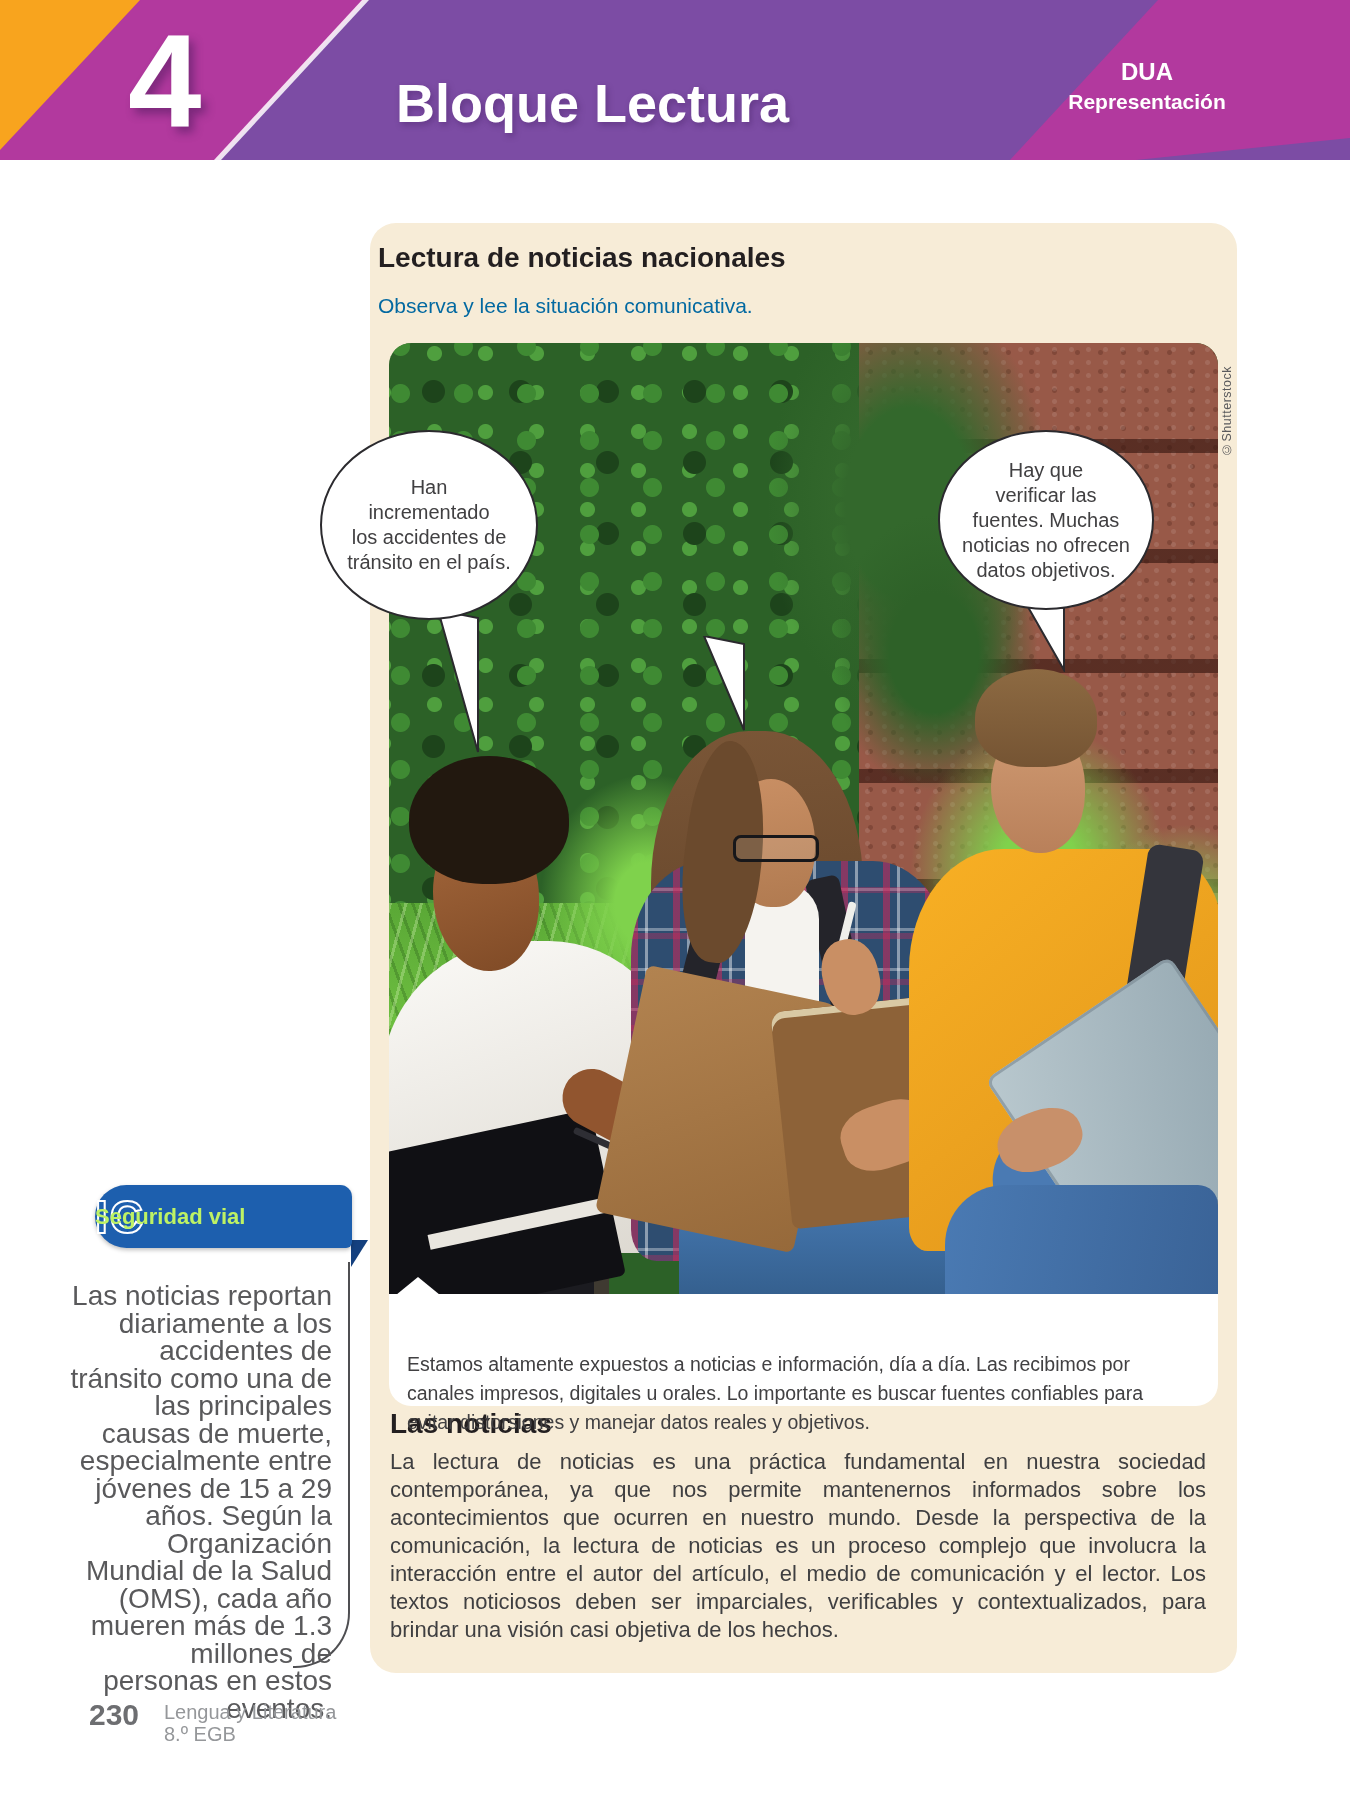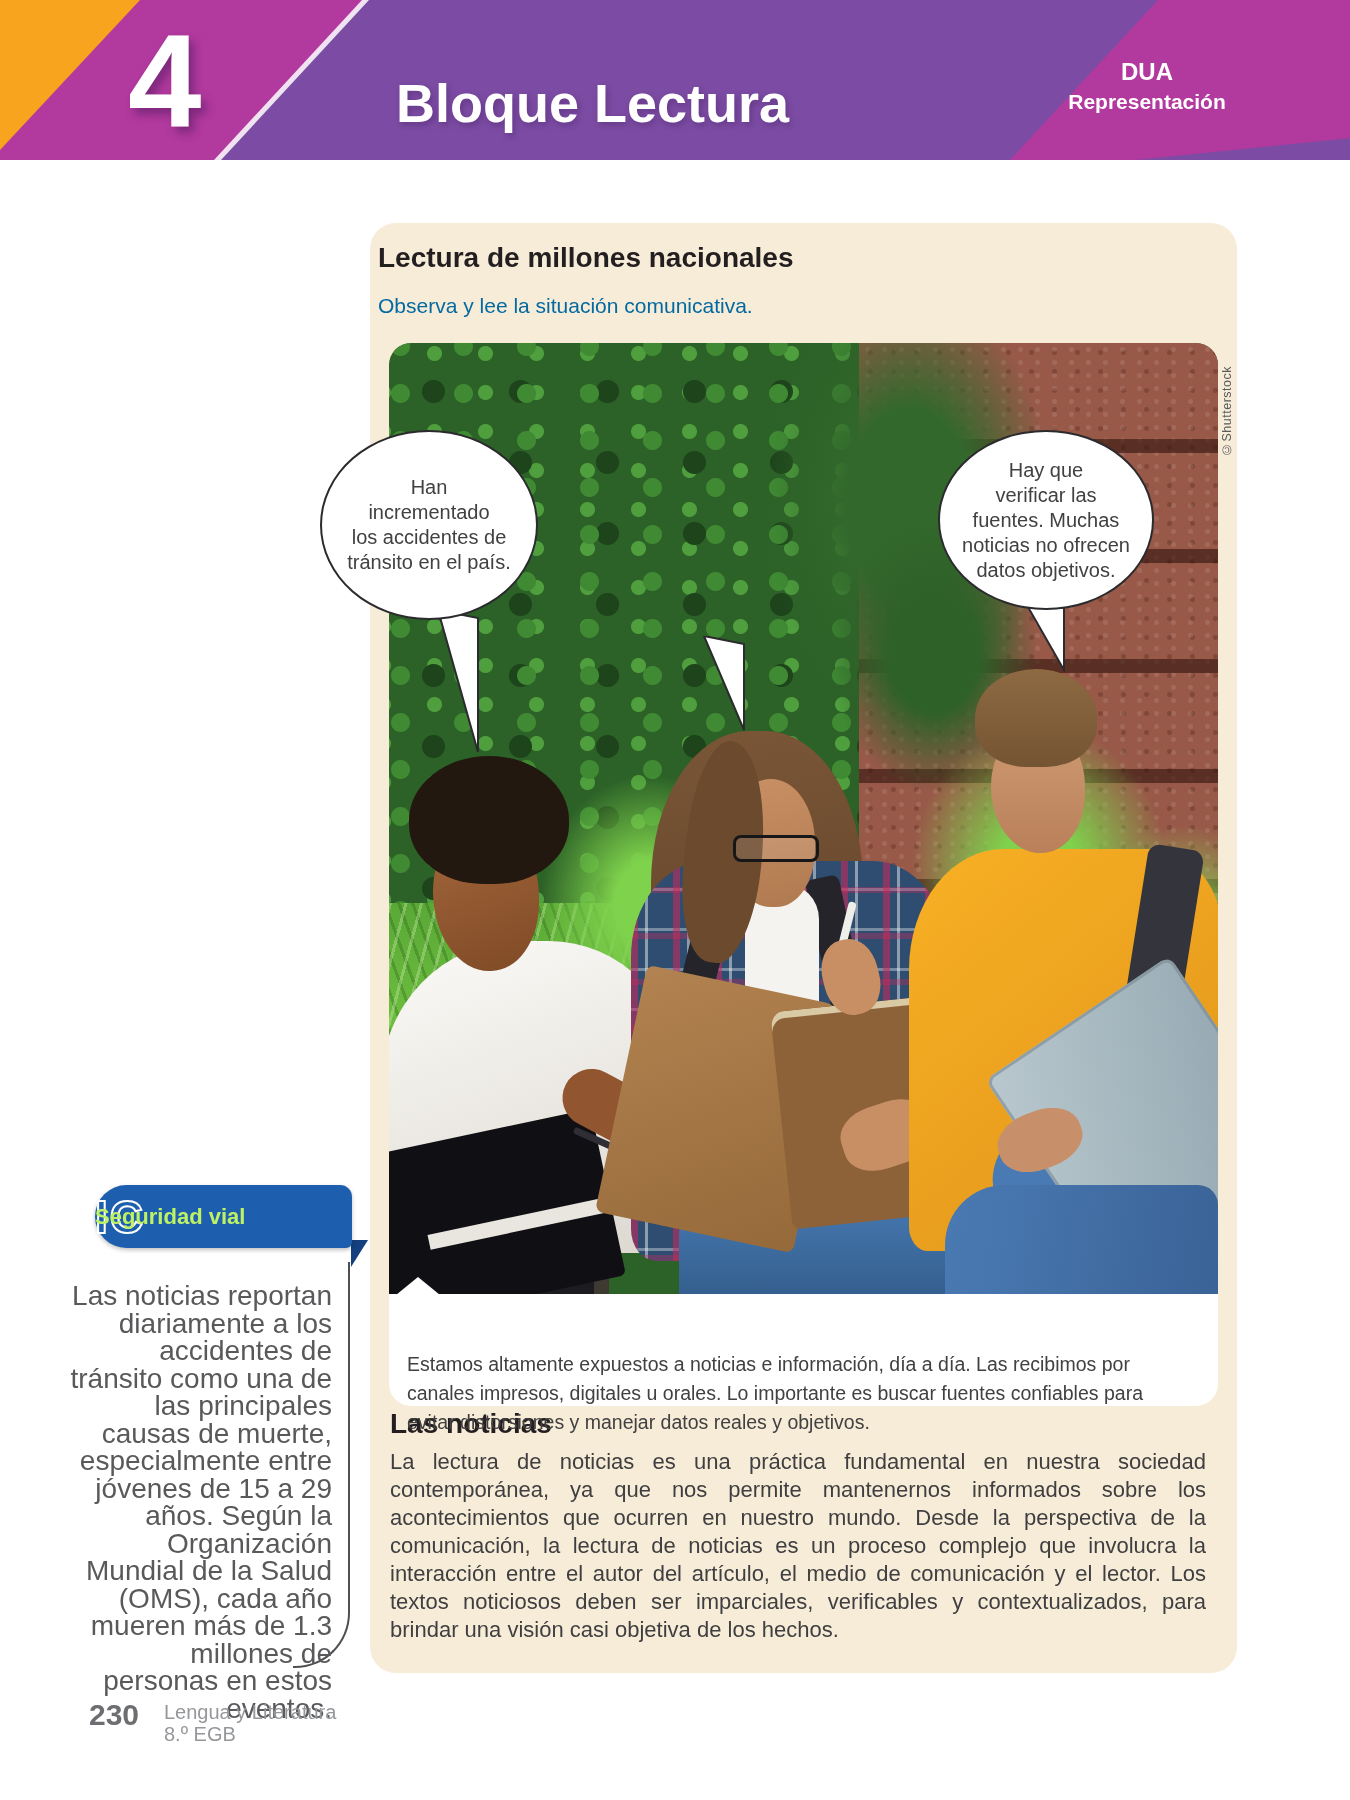--- a/index.html
+++ b/index.html
@@ -209,21 +209,21 @@
     <div class="hdr-purple-corner"></div>
     <div class="hdr-num">4</div>
     <div class="hdr-title">Bloque Lectura</div>
     <div class="hdr-dua">
       <span class="dua-main">DUA</span>
       <span class="dua-sub">Representación</span>
     </div>
   </header>
 
   <section class="panel"></section>
-  <h1 class="lesson-title">Lectura de millones nacionales</h1>
+  <h1 class="lesson-title">Lectura de noticias nacionales</h1>
   <p class="lesson-intro">Observa y lee la situación comunicativa.</p>
 
   <div class="photo">
     <div class="leaves"></div>
     <div class="wall"></div>
     <div class="bush1"></div>
     <div class="bush2"></div>
     <div class="ferns"></div>
     <div class="fern-tex"></div>
     <div class="clump c1"></div>

